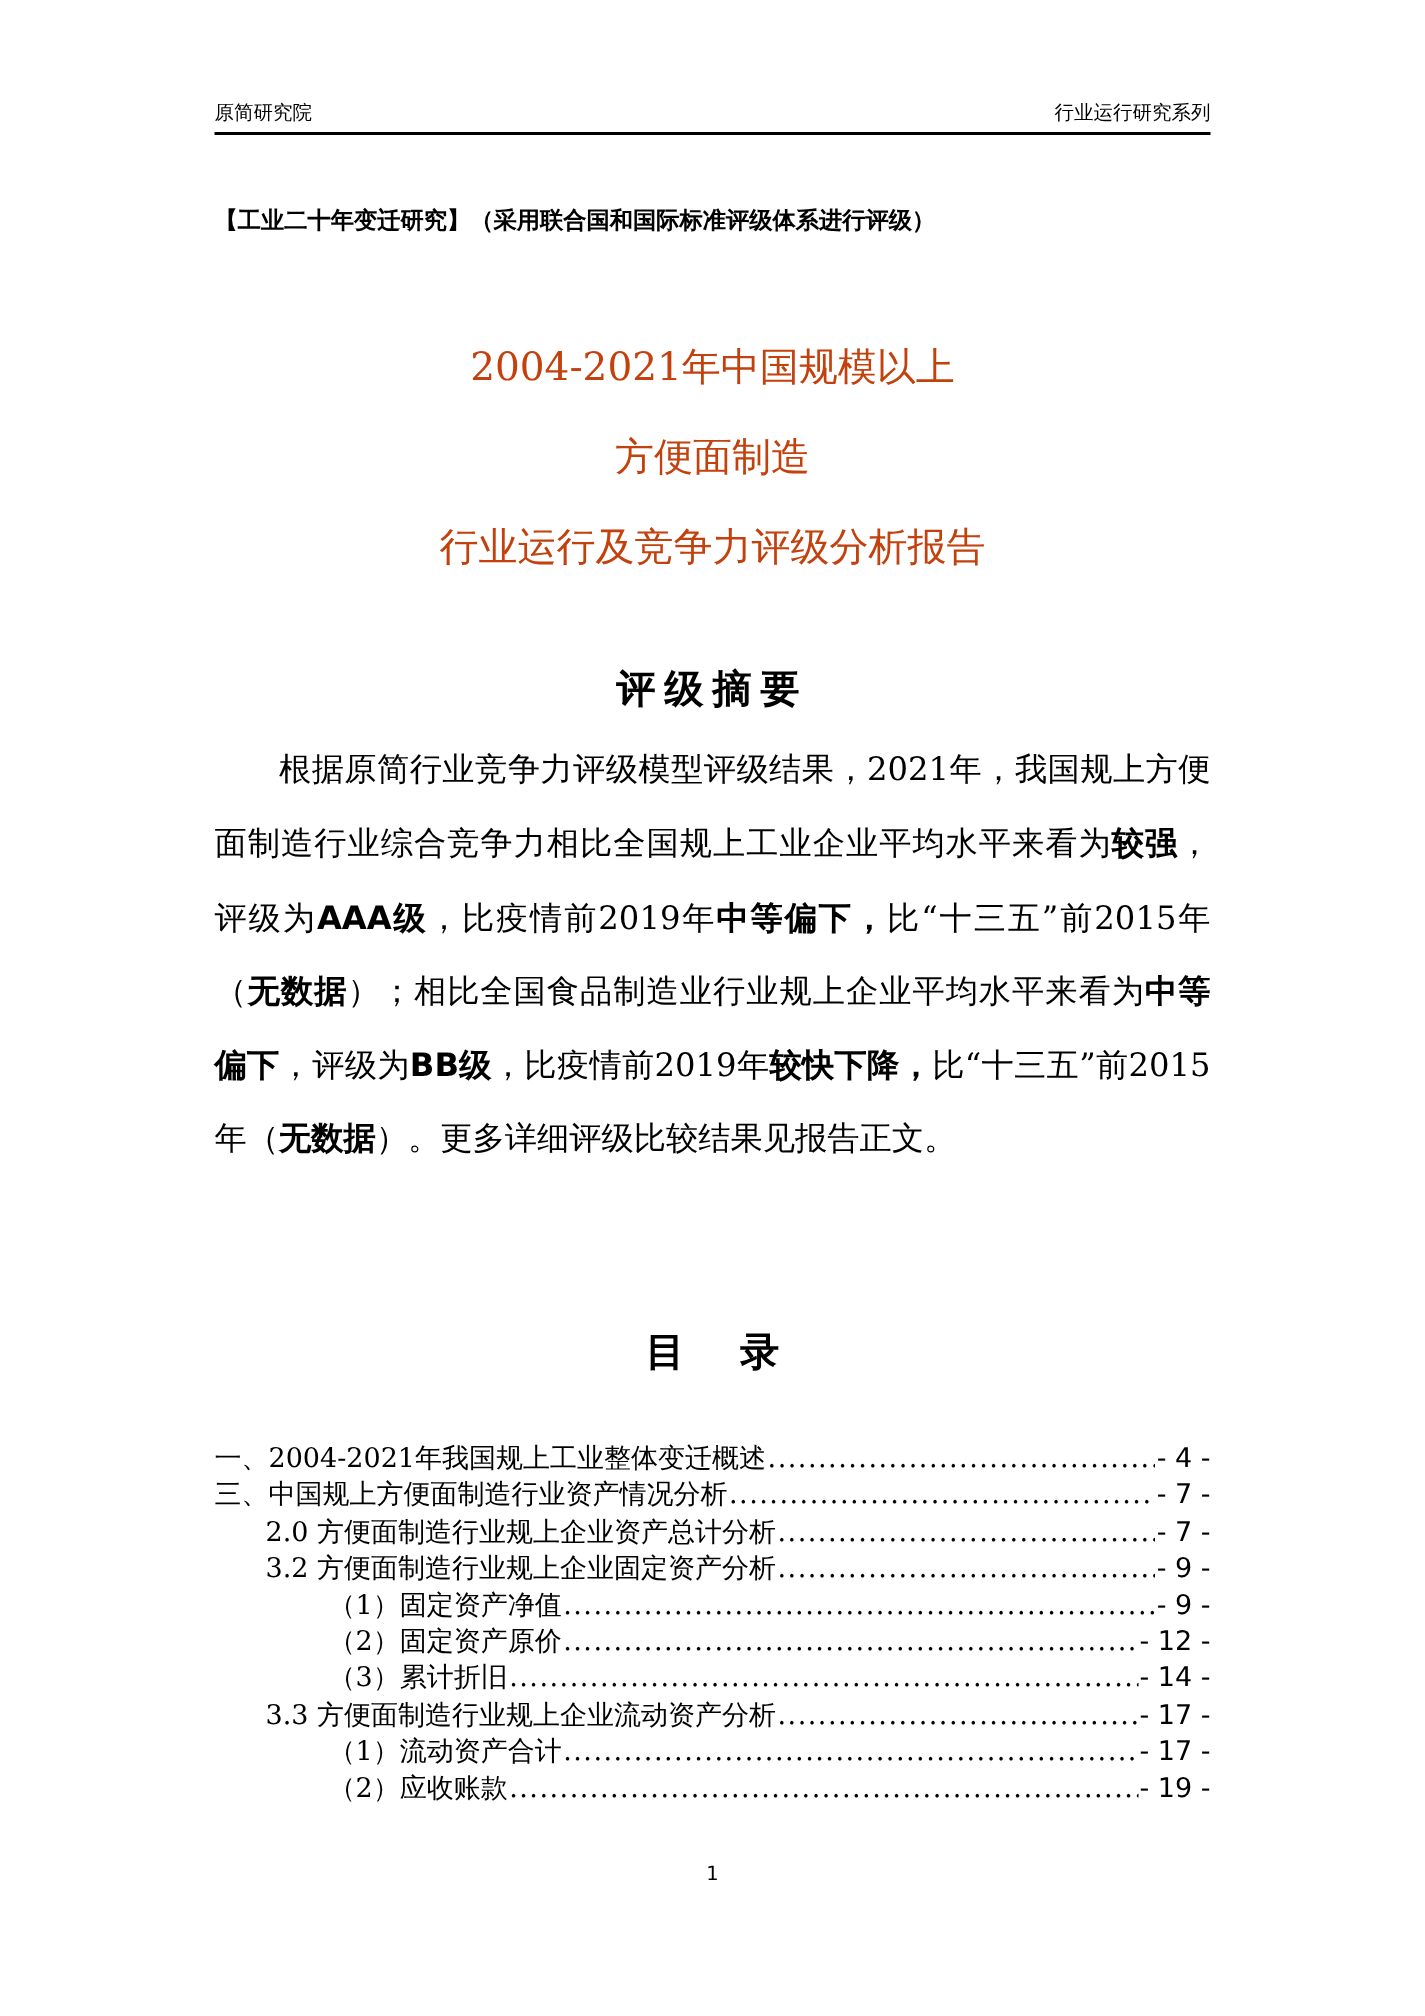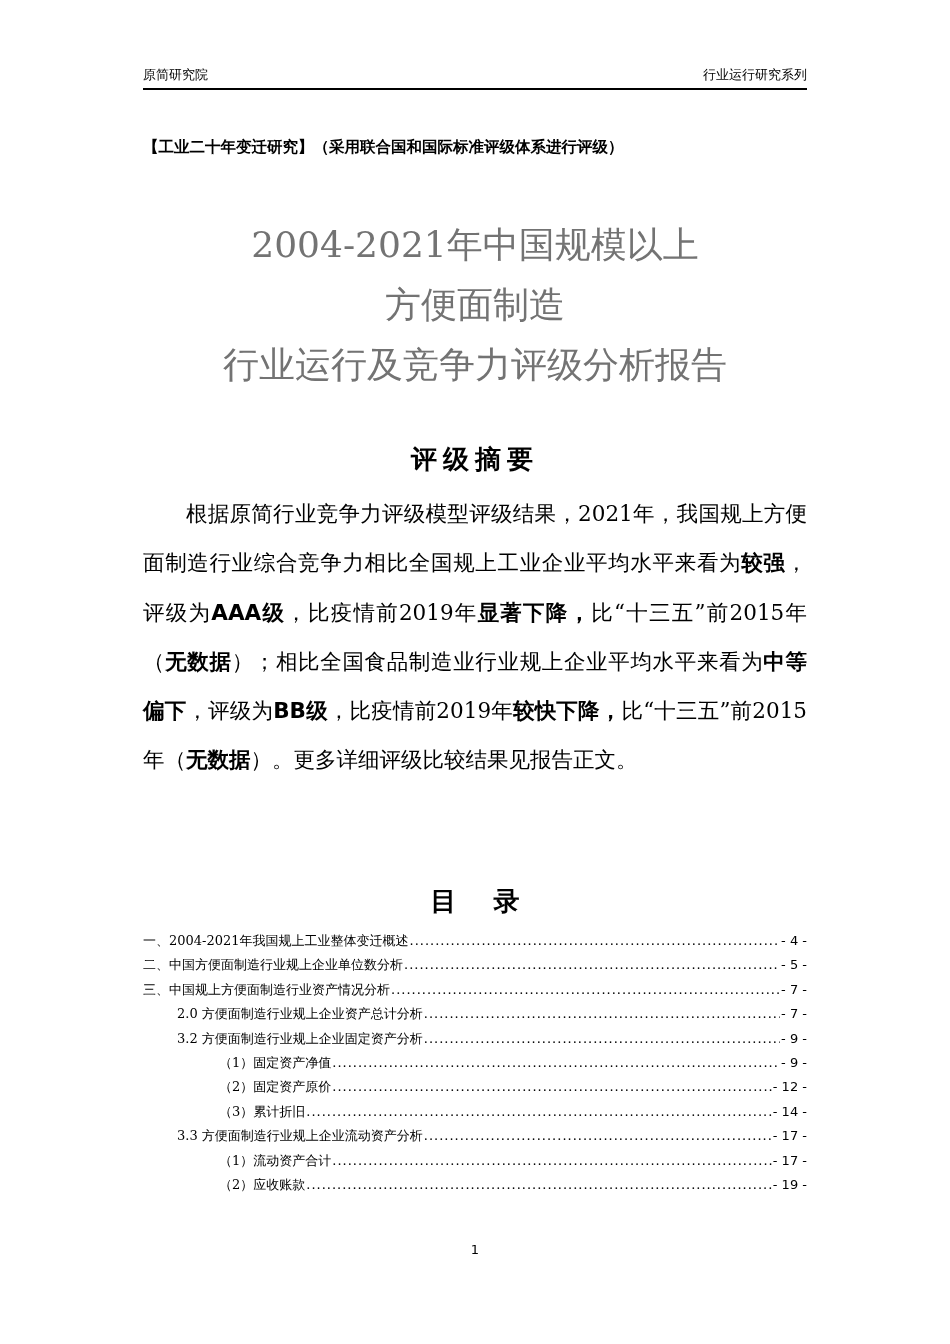--- a/index.html
+++ b/index.html
@@ -5,30 +5,30 @@
     html, body { margin: 0; padding: 0; background: #ffffff; }
     body { width: 950px; height: 1344px; position: relative; overflow: hidden;
            font-family: "DejaVu Serif", "Liberation Serif", serif; color: #000; }
     .page-header { position: absolute; left: 143px; top: 64px; width: 664px; height: 24px;
                    border-bottom: 2px solid #000; font-family: "DejaVu Sans", sans-serif; font-size: 13px; }
     .page-header .left { position: absolute; left: 0; top: 2px; }
     .page-header .right { position: absolute; right: 0; top: 2px; }
     .series-line { position: absolute; left: 143px; top: 137px; width: 664px;
                    font-family: "DejaVu Sans", sans-serif; font-size: 15.5px; font-weight: bold; white-space: nowrap; }
     .main-title { position: absolute; left: 0; top: 215px; width: 950px; text-align: center;
-                  color: #737373; font-family: "DejaVu Serif", "Liberation Serif", serif; font-size: 36px; line-height: 60px; }
+                  color: #c2410c; font-family: "DejaVu Serif", "Liberation Serif", serif; font-size: 26px; line-height: 60px; }
     .main-title div { white-space: nowrap; }
     .summary-title { position: absolute; left: 0; top: 442px; width: 950px; text-align: center;
                      font-family: Liberation Sans, sans-serif; font-weight: bold; font-size: 26px; letter-spacing: 6px; }
     .summary-body { position: absolute; left: 143px; top: 489px; width: 664px;
                     font-size: 21.5px; line-height: 49.3px; text-align: justify; text-indent: 2em; }
     .summary-body b { font-family: "DejaVu Sans", sans-serif; font-weight: bold; margin-top: 12px; }
     .toc-title { position: absolute; left: 0; top: 884px; width: 950px; text-align: center;
                  font-family: "DejaVu Sans", sans-serif; font-weight: bold; font-size: 26px; letter-spacing: 14px; text-indent: 14px; }
-    .toc { position: absolute; left: 143px; top: 932px; width: 664px; font-size: 13px; }
+    .toc { position: absolute; left: 143px; top: 960px; width: 664px; font-size: 18px; }
     .toc-row { display: flex; align-items: baseline; height: 24.4px; white-space: nowrap; }
     .toc-row.l1 { padding-left: 0; }
     .toc-row.l2 { padding-left: 34px; }
     .toc-row.l3 { padding-left: 76px; }
     .toc-row .t { flex: 0 0 auto; }
     .toc-row .dots { flex: 1 1 auto; overflow: hidden; margin: 0 1px; letter-spacing: 1px; }
     .toc-row .dots::before { content: "......................................................................................................................................................................................................................"; }
     .toc-row .p { flex: 0 0 auto; font-family: "DejaVu Sans", sans-serif; }
     .page-number { position: absolute; left: 0; top: 1242px; width: 950px; text-align: center;
                    font-family: "DejaVu Sans", sans-serif; font-size: 13px; }
@@ -45,35 +45,30 @@
 
 <div class="main-title">
   <div>2004-2021年中国规模以上</div>
   <div>方便面制造</div>
   <div>行业运行及竞争力评级分析报告</div>
 </div>
 
 <div class="summary-title">评级摘要</div>
 
 <div class="summary-body">
-  <span>根据原简行业竞争力评级模型评级结果，2021年，我国规上方便面制造行业综合竞争力相比全国规上工业企业平均水平来看为</span><b>较强</b><span>，评级为</span><b>AAA级</b><span>，比疫情前2019年</span><b>显著下降，</b><span>比“十三五”前2015年（</span><b>无数据</b><span>）；相比全国食品制造业行业规上企业平均水平来看为</span><b>中等偏下</b><span>，评级为</span><b>BB级</b><span>，比疫情前2019年</span><b>较快下降，</b><span>比“十三五”前2015年（</span><b>无数据</b><span>）。更多详细评级比较结果见报告正文。</span>
+  <span>根据原简行业竞争力评级模型评级结果，2021年，我国规上方便面制造行业综合竞争力相比全国规上工业企业平均水平来看为</span><b>较强</b><span>，评级为</span><b>AAA级</b><span>，比疫情前2019年</span><b>中等偏下，</b><span>比“十三五”前2015年（</span><b>无数据</b><span>）；相比全国食品制造业行业规上企业平均水平来看为</span><b>中等偏下</b><span>，评级为</span><b>BB级</b><span>，比疫情前2019年</span><b>较快下降，</b><span>比“十三五”前2015年（</span><b>无数据</b><span>）。更多详细评级比较结果见报告正文。</span>
 </div>
 
 <div class="toc-title">目 录</div>
 
 <div class="toc">
   <div class="toc-row l1">
     <span class="t">一、2004-2021年我国规上工业整体变迁概述</span>
       <span class="dots"></span>
       <span class="p">- 4 -</span>
-  </div>
-  <div class="toc-row l1">
-    <span class="t">二、中国方便面制造行业规上企业单位数分析</span>
-      <span class="dots"></span>
-      <span class="p">- 5 -</span>
   </div>
   <div class="toc-row l1">
     <span class="t">三、中国规上方便面制造行业资产情况分析</span>
       <span class="dots"></span>
       <span class="p">- 7 -</span>
   </div>
   <div class="toc-row l2">
     <span class="t">2.0 方便面制造行业规上企业资产总计分析</span>
       <span class="dots"></span>
       <span class="p">- 7 -</span>

